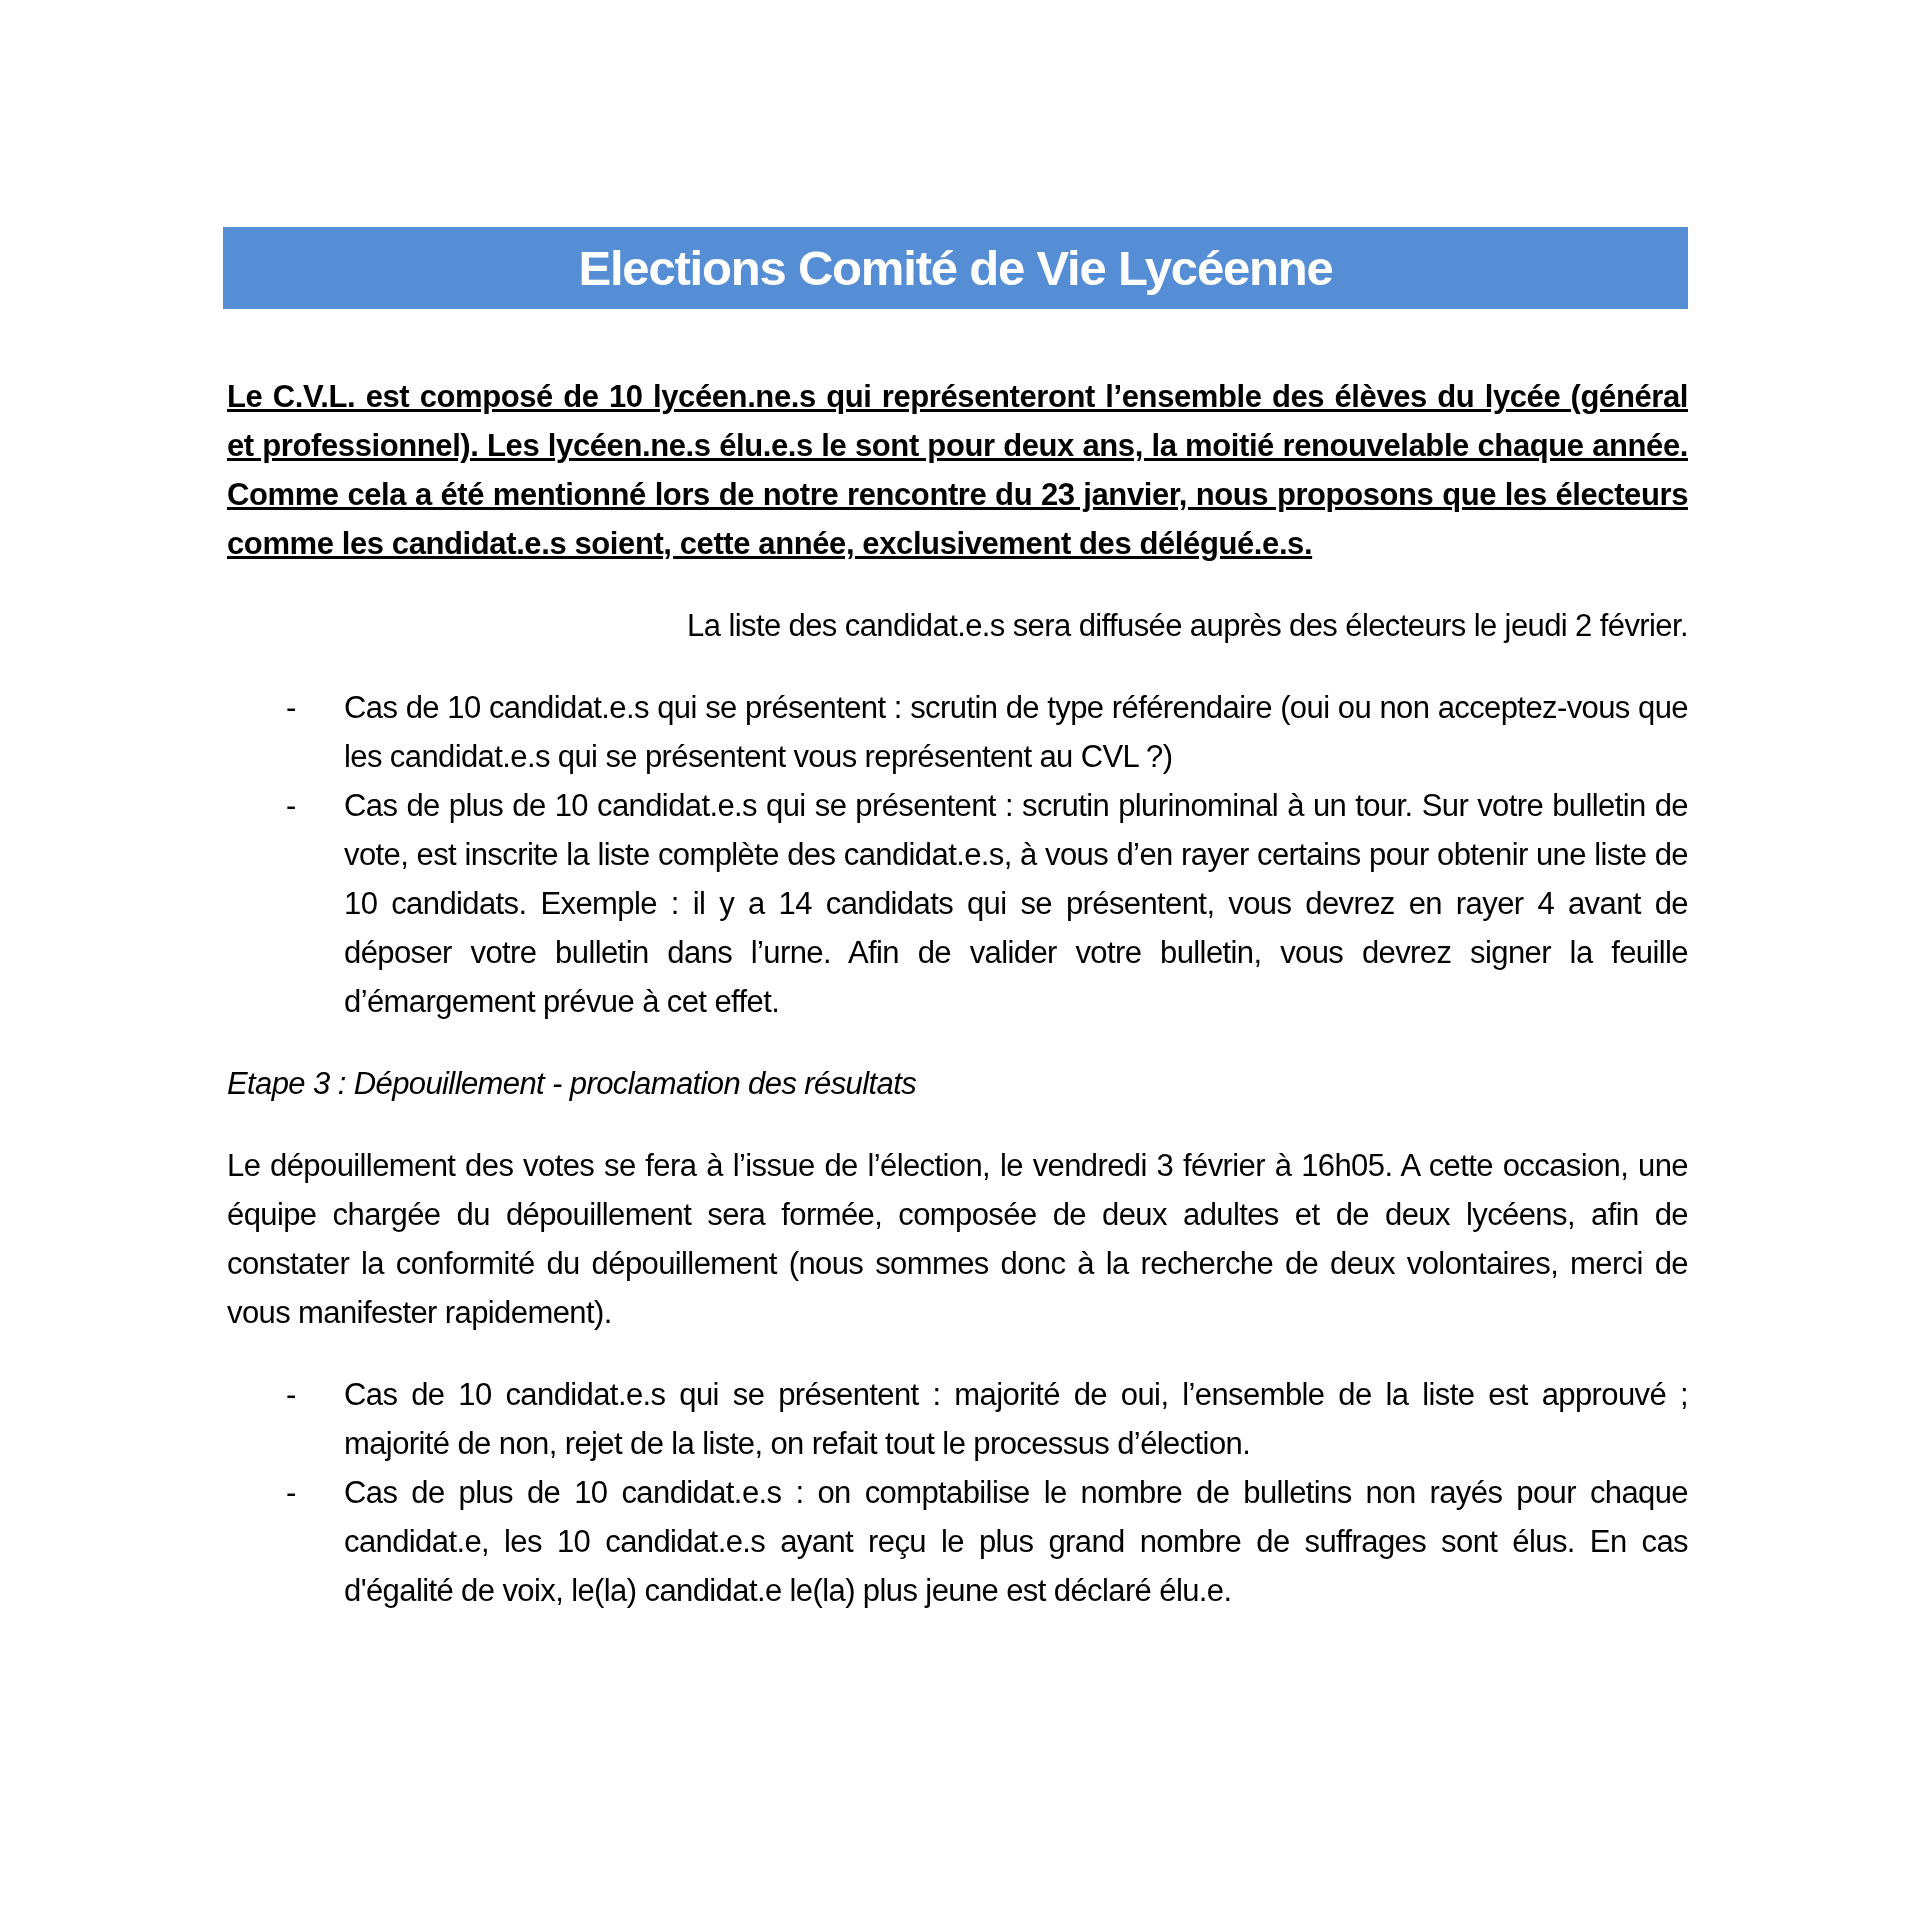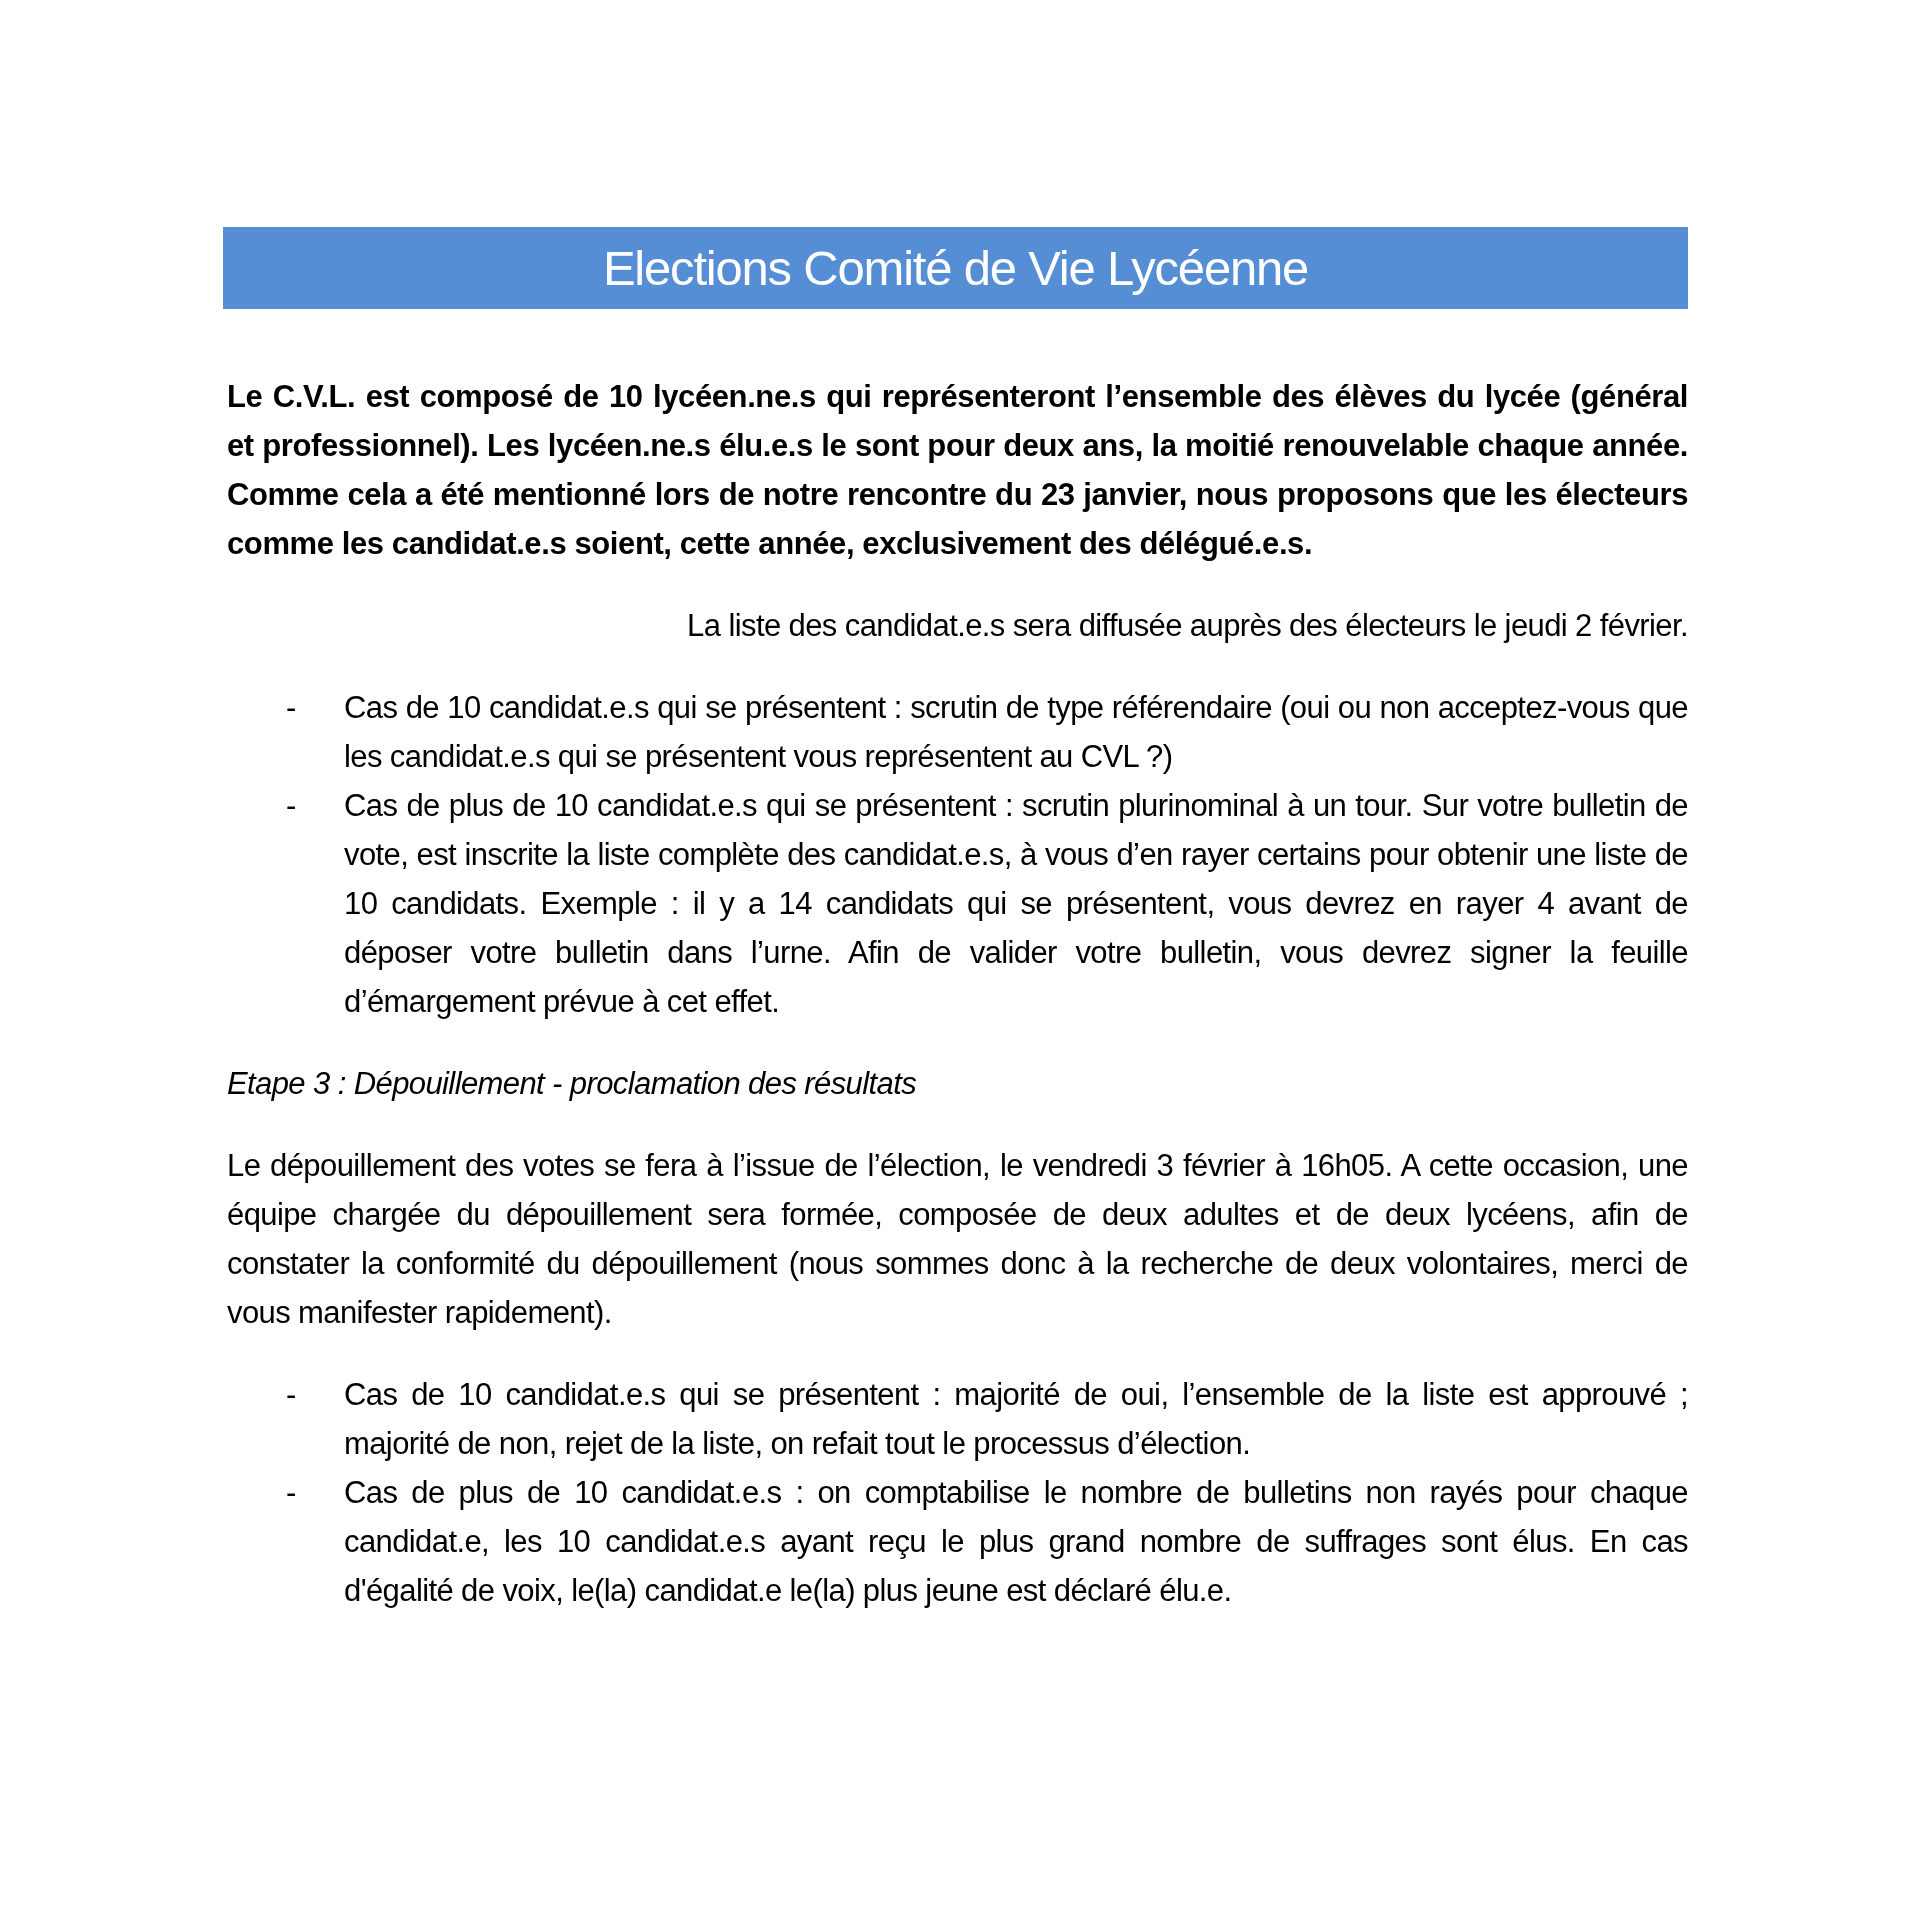--- a/index.html
+++ b/index.html
@@ -1,25 +1,25 @@
 <!DOCTYPE html>
 <html style="font-size:6.2px"><head>
 <meta charset="utf-8">
 <style>
   html, body { margin: 0; padding: 0; background: #ffffff; }
   body { width: 1911px; height: 2703px; position: relative; overflow: hidden;
          font-family: "Liberation Sans", "DejaVu Sans", sans-serif; color: #000; }
   .title-bar { position: absolute; left: 223px; top: 227px; width: 1465px; height: 82px;
                background: #558ed5; display: flex; align-items: center; justify-content: center; }
-  .title-bar h1 { margin: 0; color: #ffffff; font-size: 49px; font-weight: normal;
+  .title-bar h1 { margin: 0; color: #ffffff; font-size: 49px; font-weight: bold;
                   letter-spacing: -1.2px; font-family: "Liberation Sans", sans-serif; }
   .content { position: absolute; left: 227px; top: 372px; width: 1461px;
              font-size: 31px; line-height: 49px; }
   .content p { margin: 0 0 33px 0; text-align: justify; }
-  .content p.intro { font-weight: bold; letter-spacing: -0.4px; }
+  .content p.intro { font-weight: bold; letter-spacing: -0.4px; text-decoration: underline; }
   .content p.step { font-style: italic; margin-bottom: 33px; }
   .content p.left { text-align: right; }
   .content ul { list-style: none; margin: 0 0 33px 0; padding: 0; }
   .content li { position: relative; padding-left: 117px; text-align: justify; }
   .content li .dash { position: absolute; left: 59px; top: 0; }
   sup { font-size: 20px; line-height: 0; vertical-align: 11.6px; }
   .content { letter-spacing: -0.6px; }
 </style>
 </head>
 <body>

